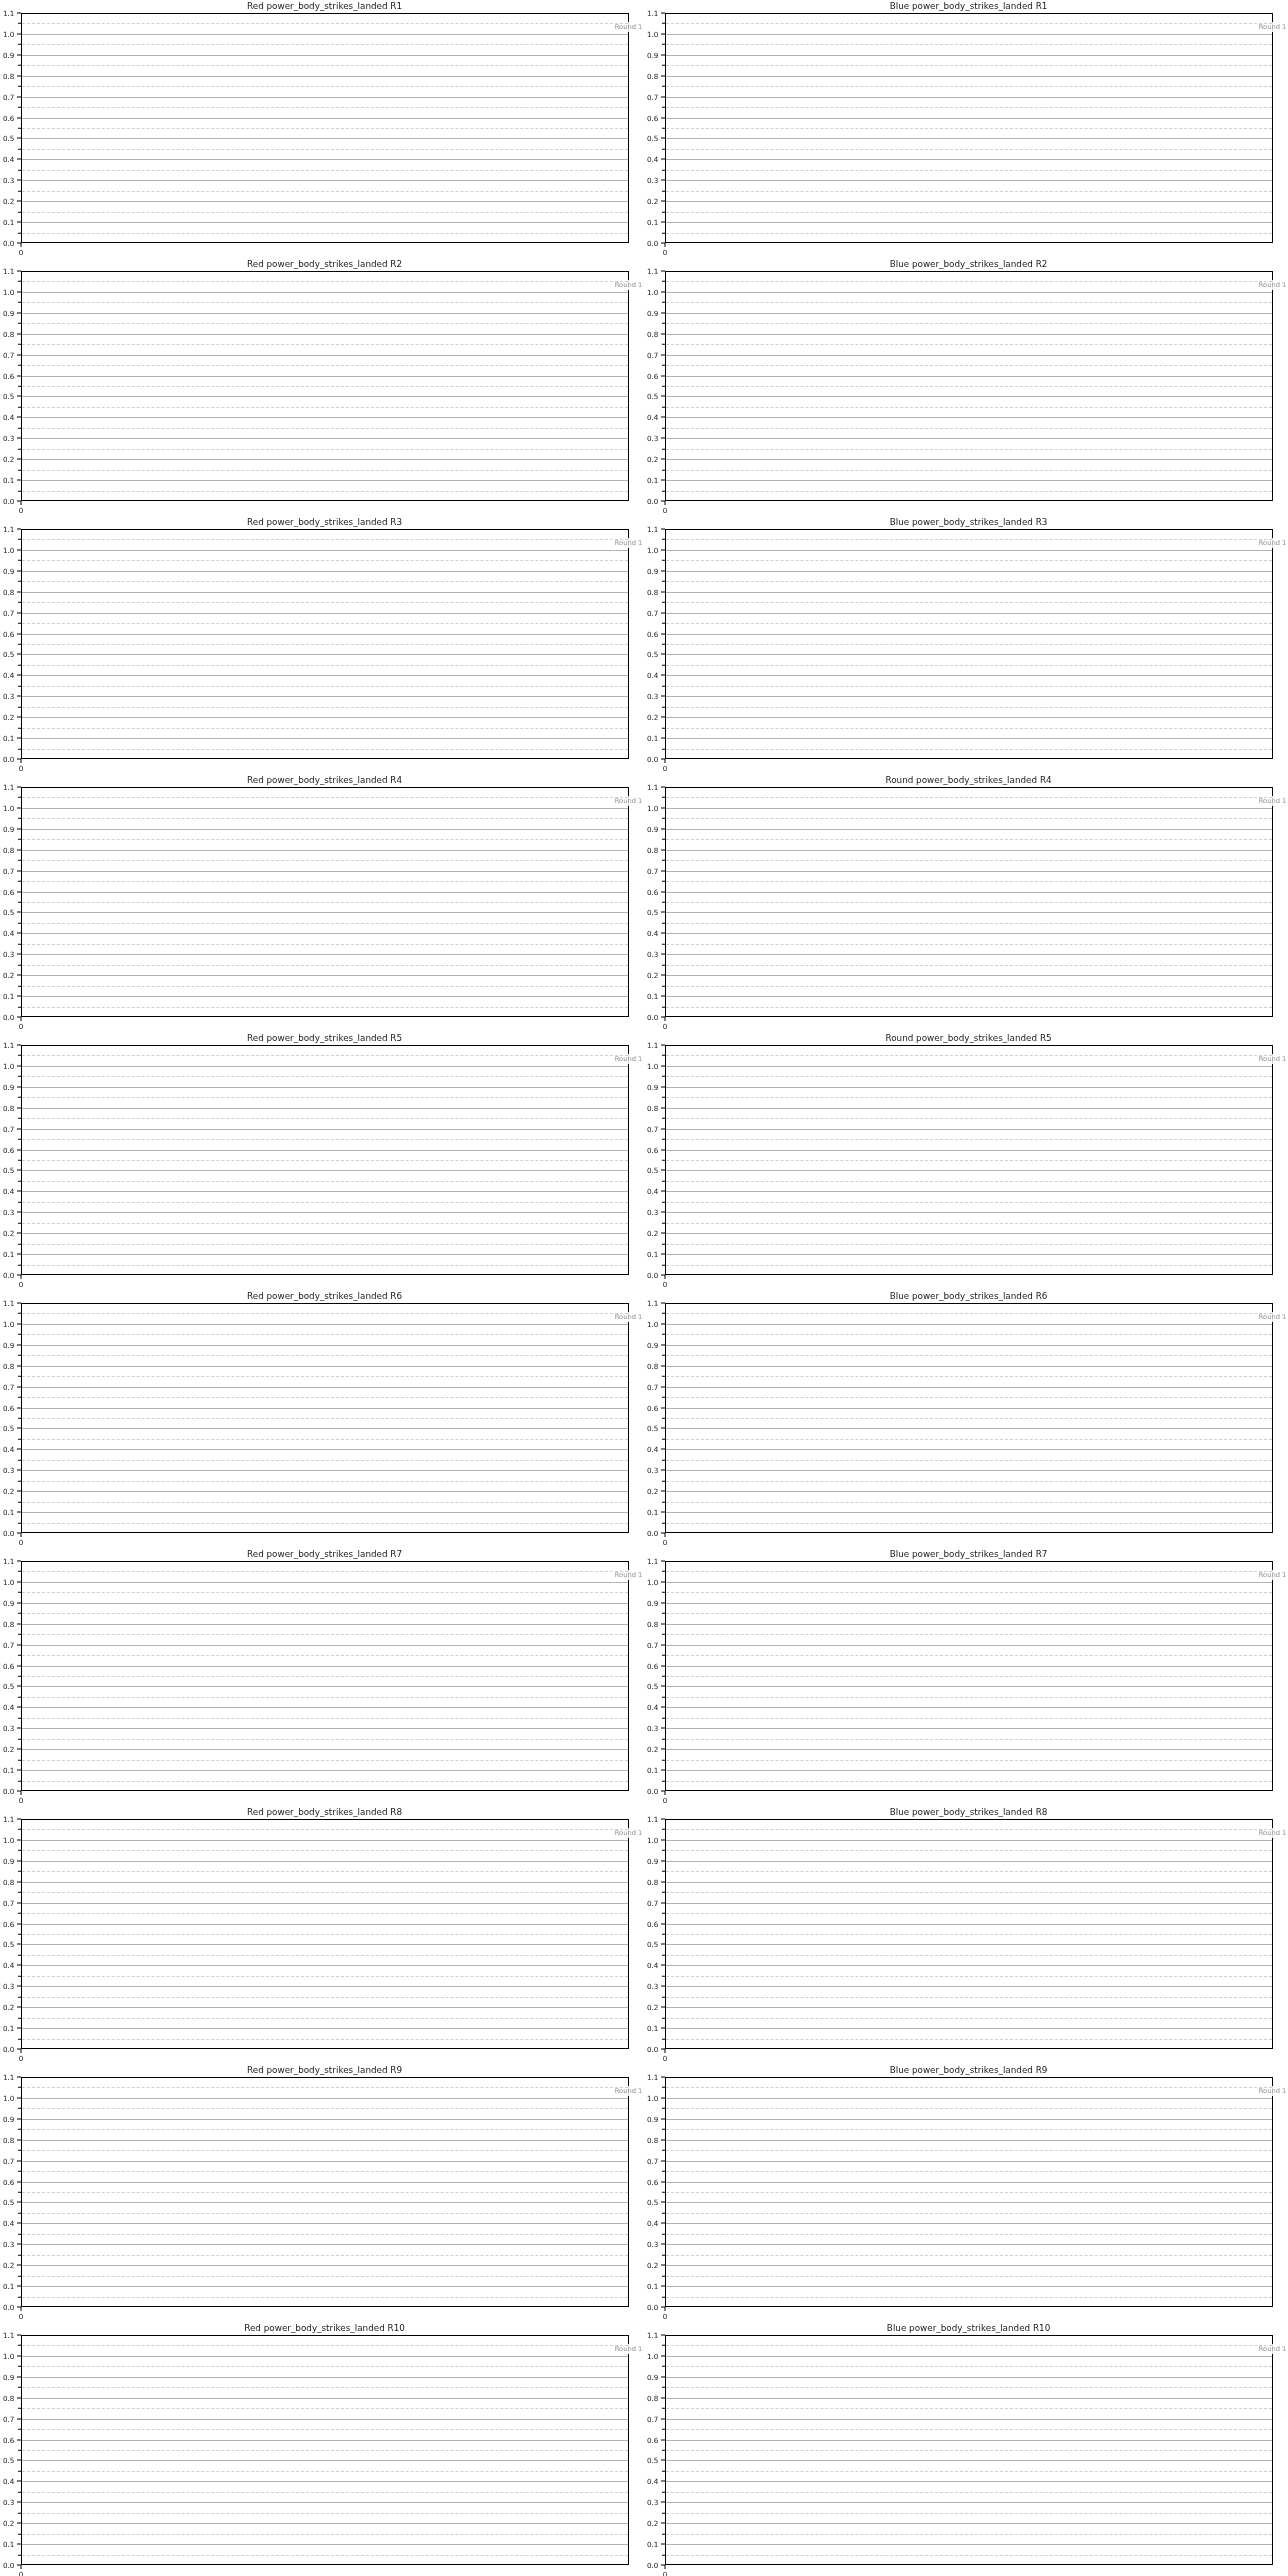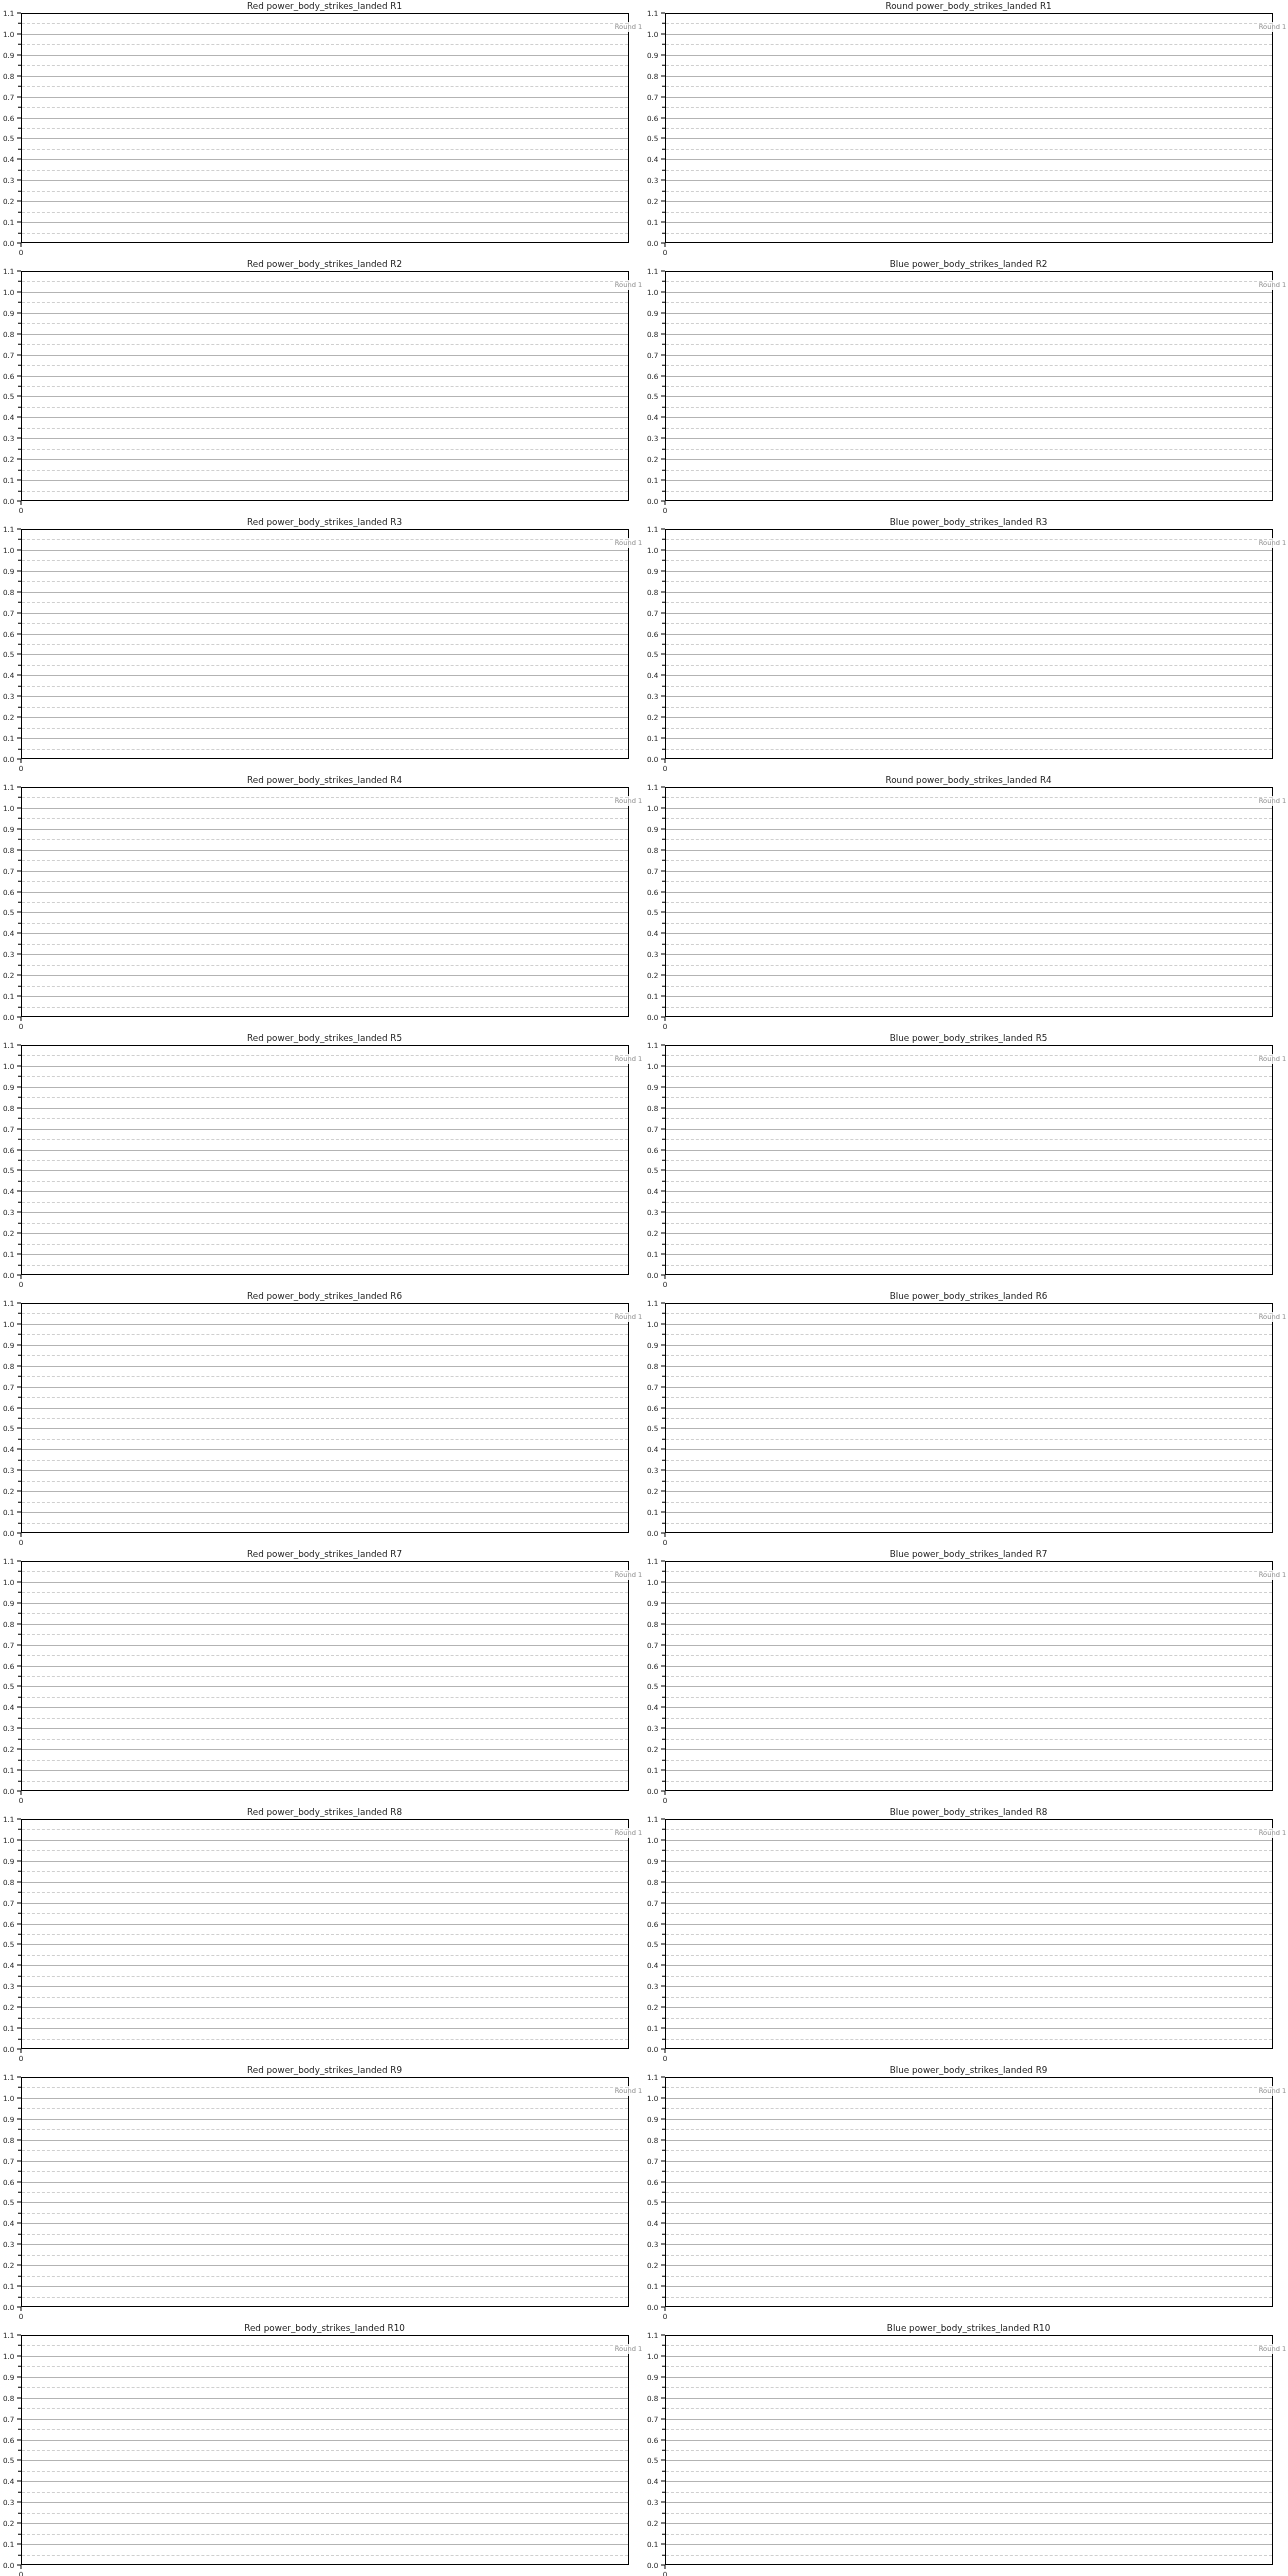--- a/index.html
+++ b/index.html
@@ -126,21 +126,21 @@
         <div class="ytick major" style="top: 18.1818%;"></div>
         <div class="ytick-label" style="top: 18.1818%;">0.9</div>
         <div class="gridline major" style="top: 9.0909%;"></div>
         <div class="ytick major" style="top: 9.0909%;"></div>
         <div class="ytick-label" style="top: 9.0909%;">1.0</div>
         <div class="ytick major" style="top: 0%;"></div>
         <div class="ytick-label" style="top: 0%;">1.1</div>
       </div>
   </div>
     <div class="cell">
-    <div class="chart-title">Round power_body_strikes_landed R1</div>
+    <div class="chart-title">Blue power_body_strikes_landed R1</div>
     <div class="plot">
       <div class="spine top"></div>
       <div class="spine bottom"></div>
       <div class="spine left"></div>
       <div class="spine right"></div>
       <div class="xtick"></div>
       <div class="xtick-label">0</div>
       <div class="legend">Round 1</div>
     <div class="gridline minor" style="top: 95.4545%;"></div>
         <div class="ytick minor" style="top: 95.4545%;"></div>
@@ -670,21 +670,21 @@
         <div class="ytick major" style="top: 18.1818%;"></div>
         <div class="ytick-label" style="top: 18.1818%;">0.9</div>
         <div class="gridline major" style="top: 9.0909%;"></div>
         <div class="ytick major" style="top: 9.0909%;"></div>
         <div class="ytick-label" style="top: 9.0909%;">1.0</div>
         <div class="ytick major" style="top: 0%;"></div>
         <div class="ytick-label" style="top: 0%;">1.1</div>
       </div>
   </div>
     <div class="cell">
-    <div class="chart-title">Blue power_body_strikes_landed R5</div>
+    <div class="chart-title">Round power_body_strikes_landed R5</div>
     <div class="plot">
       <div class="spine top"></div>
       <div class="spine bottom"></div>
       <div class="spine left"></div>
       <div class="spine right"></div>
       <div class="xtick"></div>
       <div class="xtick-label">0</div>
       <div class="legend">Round 1</div>
     <div class="gridline minor" style="top: 95.4545%;"></div>
         <div class="ytick minor" style="top: 95.4545%;"></div>

